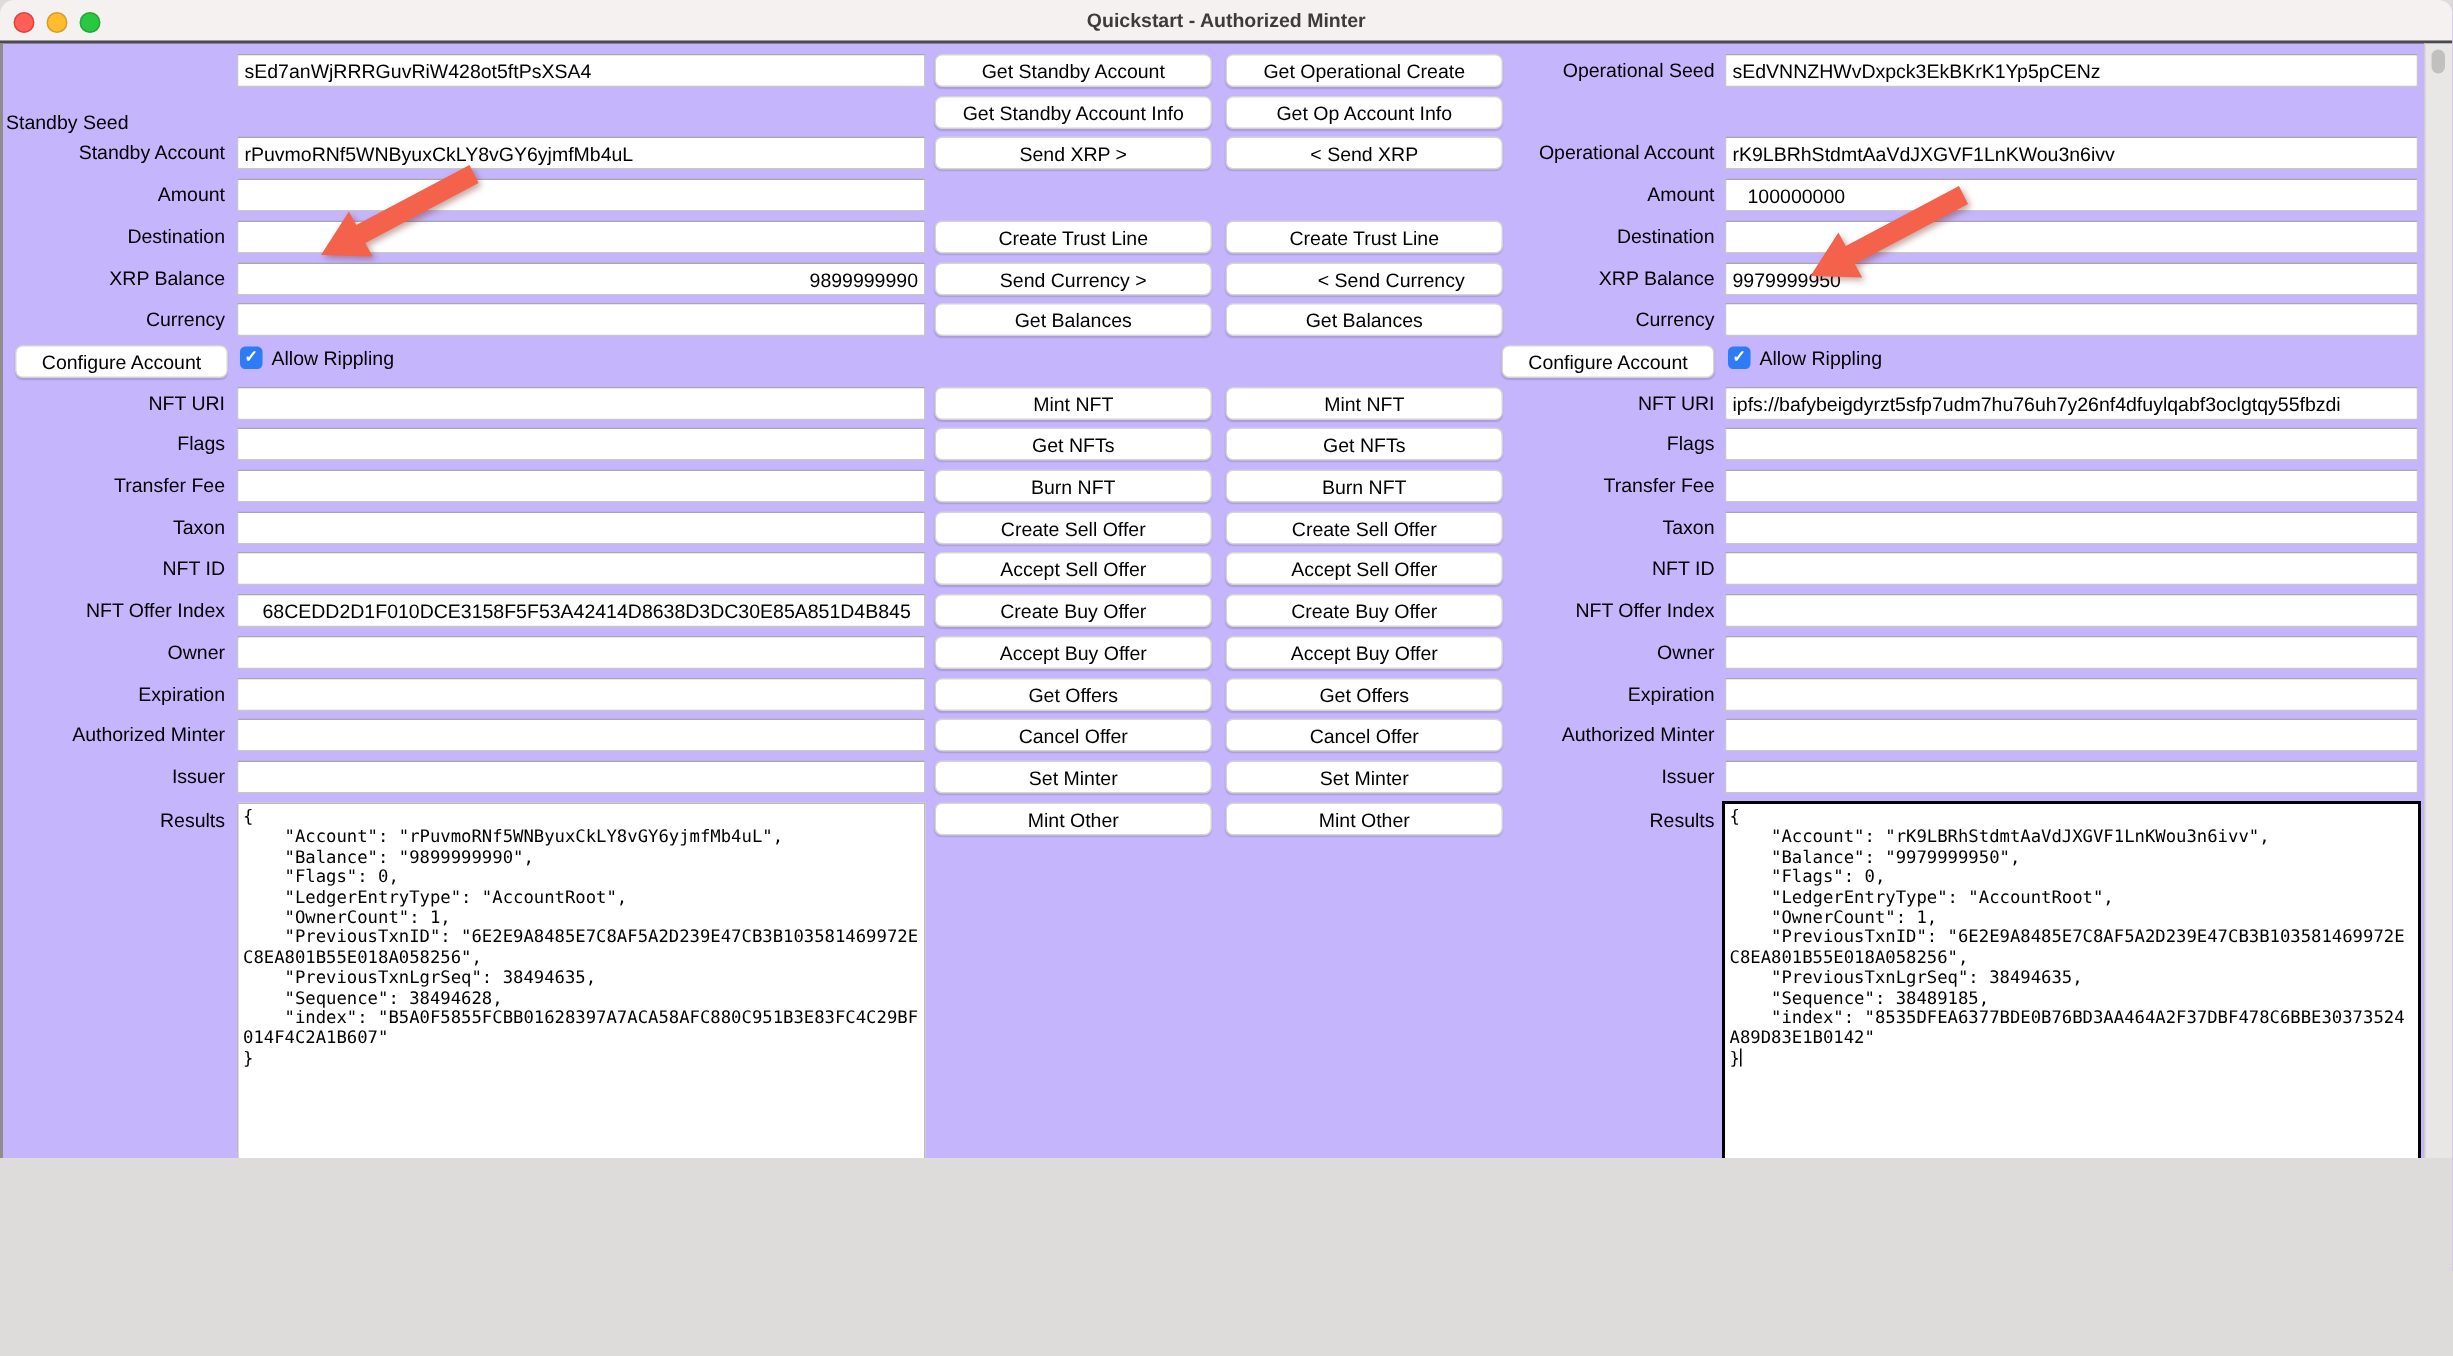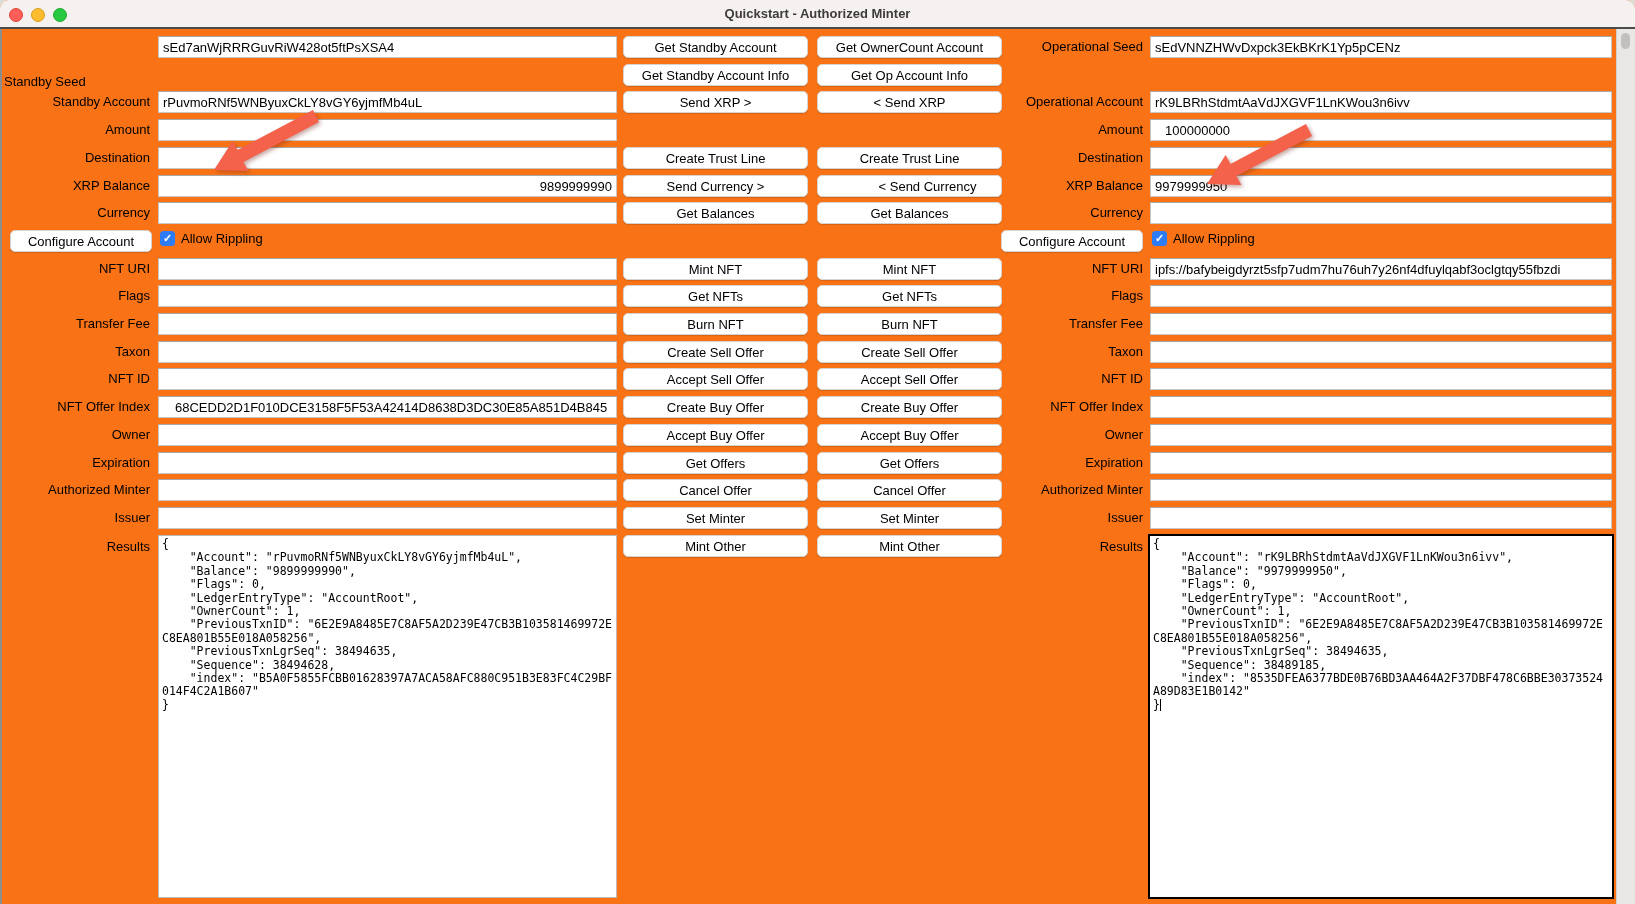--- a/index.html
+++ b/index.html
@@ -1,16 +1,16 @@
 <!DOCTYPE html>
 <html><head>
 <meta charset="utf-8">
 <style>
   html,body{margin:0;padding:0;background:#dedcda;}
-  .app{position:relative;width:1635px;height:904px;background:#f97316;overflow:hidden;
+  .app{position:relative;width:1635px;height:772px;background:#c4b5fd;overflow:hidden;
        font-family:"Liberation Sans",sans-serif;border-radius:9px 9px 0 0;}
   
   .titlebar{position:absolute;left:0;top:0;width:1635px;height:27px;background:#f4f1f0;
             border-bottom:1px solid #d8d5d4;}
   .lights{position:absolute;left:9px;top:8px;display:flex;gap:8px;}
   .light{width:12px;height:12px;border-radius:50%;display:inline-block;}
   .light.red{background:#ff5f57;border:0.5px solid #e0443e;}
   .light.yellow{background:#febc2e;border:0.5px solid #d69e23;}
   .light.green{background:#28c840;border:0.5px solid #1eab31;}
   .title{position:absolute;left:0;right:0;top:0;height:27px;line-height:27px;text-align:center;
@@ -136,21 +136,21 @@
       <button class="mid-btn" style="left: 623px; top: 341px; width: 185px;">Create Sell Offer</button>
       <button class="mid-btn" style="left: 623px; top: 368px; width: 185px;">Accept Sell Offer</button>
       <button class="mid-btn" style="left: 623px; top: 396px; width: 185px;">Create Buy Offer</button>
       <button class="mid-btn" style="left: 623px; top: 424px; width: 185px;">Accept Buy Offer</button>
       <button class="mid-btn" style="left: 623px; top: 452px; width: 185px;">Get Offers</button>
       <button class="mid-btn" style="left: 623px; top: 479px; width: 185px;">Cancel Offer</button>
       <button class="mid-btn" style="left: 623px; top: 507px; width: 185px;">Set Minter</button>
       <button class="mid-btn" style="left: 623px; top: 535px; width: 185px;">Mint Other</button>
     </div>
   <div id="operational-buttons">
-      <button class="mid-btn" style="left: 817px; top: 36px; width: 185px;">Get OwnerCount Account</button>
+      <button class="mid-btn" style="left: 817px; top: 36px; width: 185px;">Get Operational Create</button>
       <button class="mid-btn" style="left: 817px; top: 64px; width: 185px;">Get Op Account Info</button>
       <button class="mid-btn" style="left: 817px; top: 91px; width: 185px;">&lt; Send XRP</button>
       <button class="mid-btn" style="left: 817px; top: 147px; width: 185px;">Create Trust Line</button>
       <button class="mid-btn" style="left: 817px; top: 175px; width: 185px; padding-left: 36px;">&lt; Send Currency</button>
       <button class="mid-btn" style="left: 817px; top: 202px; width: 185px;">Get Balances</button>
       <button class="mid-btn" style="left: 817px; top: 258px; width: 185px;">Mint NFT</button>
       <button class="mid-btn" style="left: 817px; top: 285px; width: 185px;">Get NFTs</button>
       <button class="mid-btn" style="left: 817px; top: 313px; width: 185px;">Burn NFT</button>
       <button class="mid-btn" style="left: 817px; top: 341px; width: 185px;">Create Sell Offer</button>
       <button class="mid-btn" style="left: 817px; top: 368px; width: 185px;">Accept Sell Offer</button>

